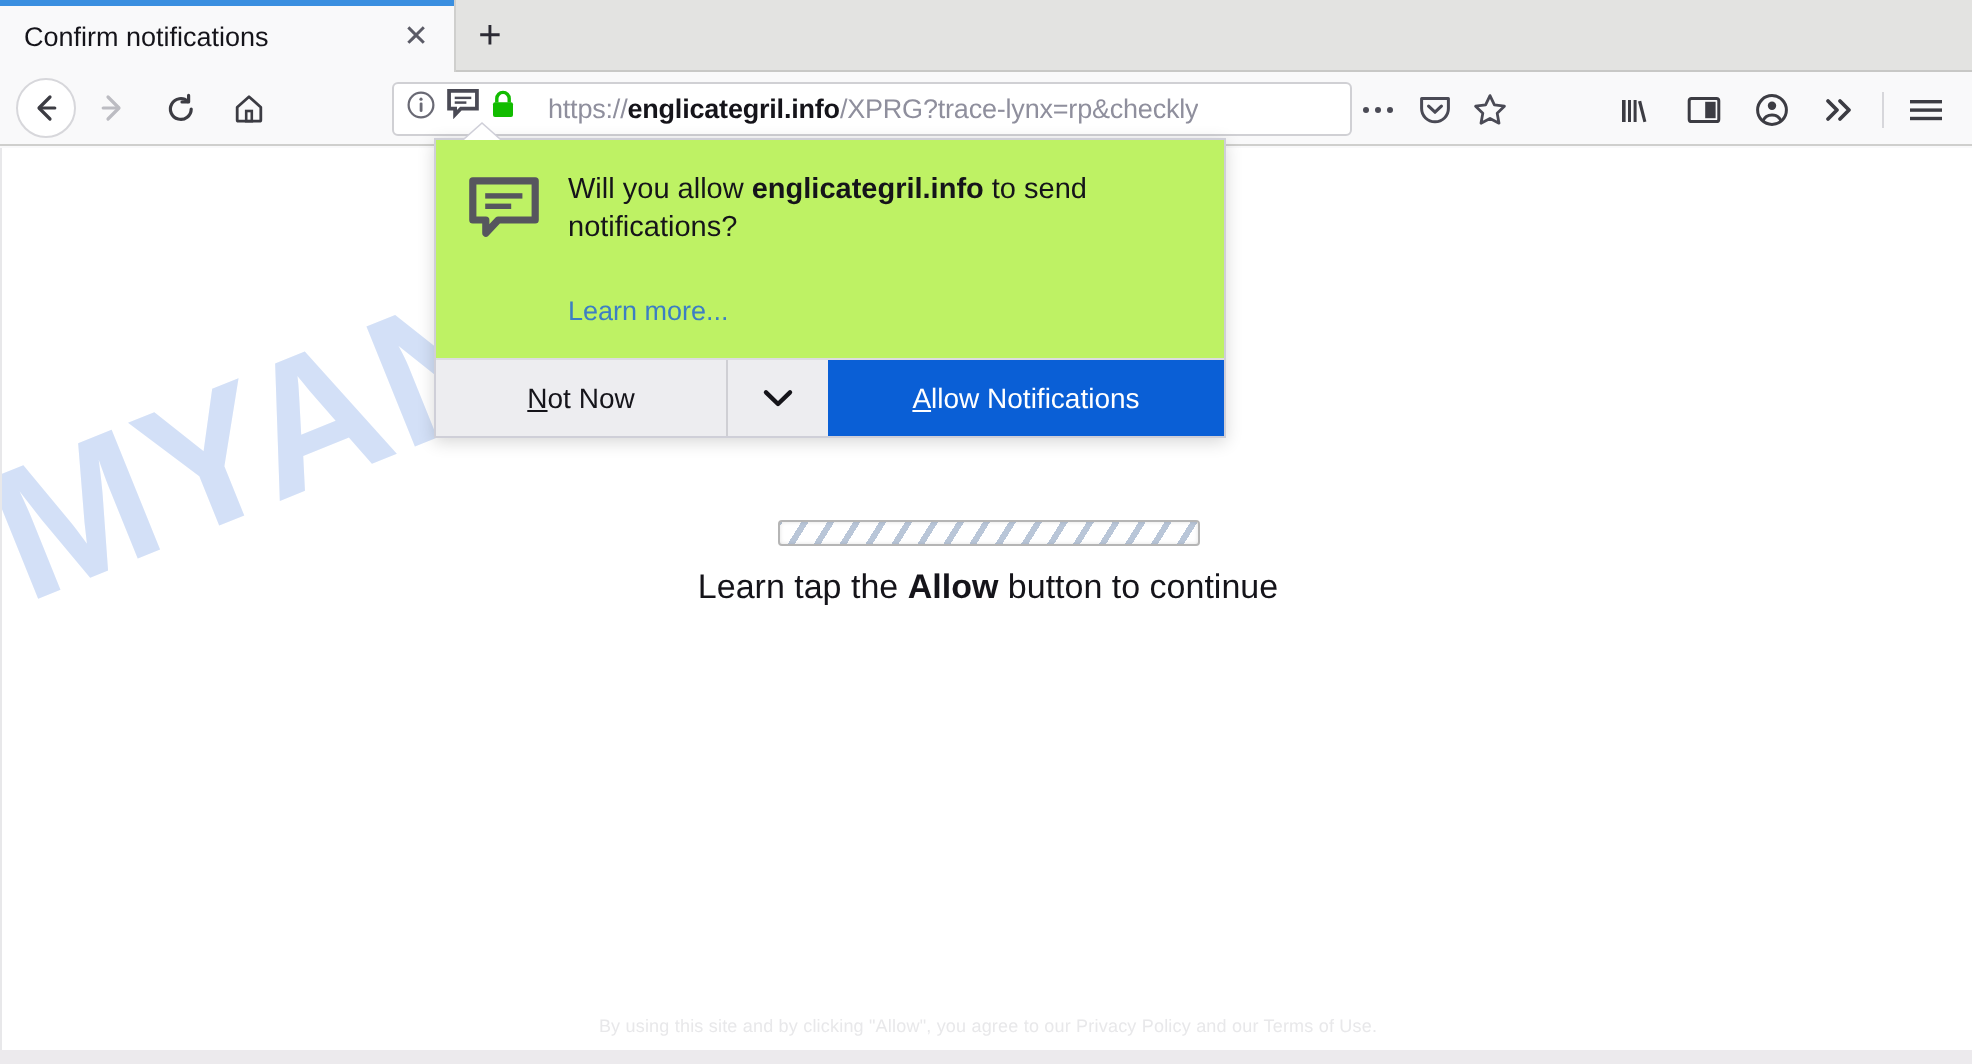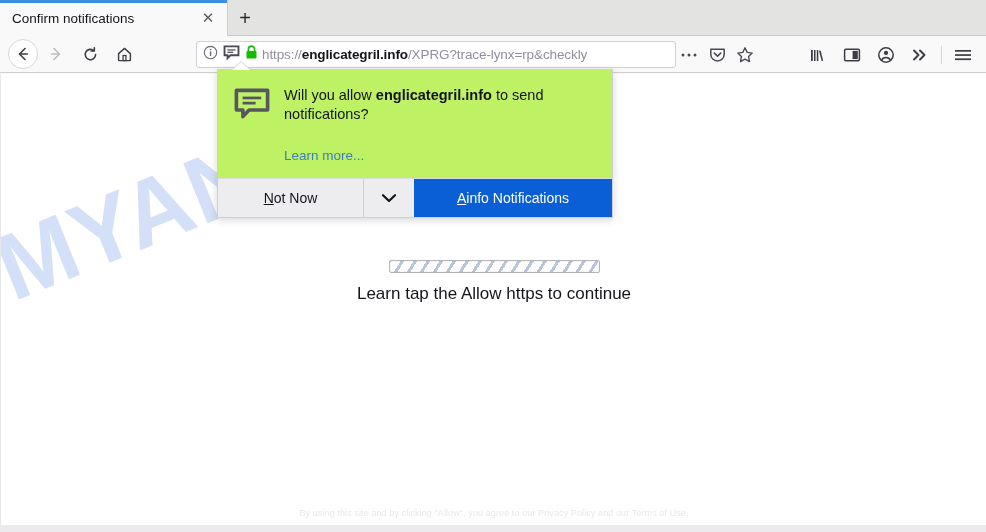--- a/index.html
+++ b/index.html
@@ -66,21 +66,21 @@
     position: absolute; left: 196px; top: 41px;
     width: 480px; height: 27px;
     background: #fff;
     border: 1px solid #d0d0d4;
     border-radius: 3px;
     display: flex; align-items: center;
     overflow: hidden;
   }
   .id-box { display: flex; align-items: center; padding-left: 6px; gap: 5px; }
   .url-text {
-    margin-left: 4px; font-size: 13.5px; color: #8f8f9d;
+    margin-left: 16px; font-size: 13.5px; color: #8f8f9d;
     white-space: nowrap; overflow: hidden;
     letter-spacing: -0.1px;
   }
   .url-text b { color: #15141a; font-weight: 700; }
   .url-text .scheme { color: #8f8f9d; }
 
   .urlbar-right {
     position: absolute; left: 676px; top: 41px; height: 27px;
     display: flex; align-items: center; gap: 2px;
   }
@@ -141,21 +141,21 @@
       #ffffff 9px, #ffffff 11px
     );
     background-color: #fff;
     box-shadow: inset 0 0 2px rgba(0,0,0,0.12);
   }
   .tapline {
     margin-top: 11px;
     font-size: 17px; color: #15141a;
     font-family: "Liberation Sans", sans-serif;
   }
-  .tapline b { font-weight: 400; }
+  .tapline b { font-weight: 700; }
 
   .footer-note {
     position: absolute; left: 0; top: 434px; width: 986px;
     text-align: center;
     font-size: 9px; color: #e8e8ea;
     letter-spacing: 0.1px;
   }
 
   
   .popup {
@@ -333,21 +333,21 @@
         </svg>
     </div>
   </div>
 
   <div class="content">
     <div class="watermark">MYANTISPYWARE.COM</div>
 
     <div class="progress-wrap">
       <div class="progress"></div>
       <div class="tapline">
-        <span>Learn tap the </span><b>Allow</b><span> https to continue</span>
+        <span>Learn tap the </span><b>Allow</b><span> button to continue</span>
       </div>
     </div>
 
     <div class="footer-note">By using this site and by clicking "Allow", you agree to our Privacy Policy and our Terms of Use.</div>
   </div>
 
   <div class="bottombar"></div>
 
   <div class="popup-arrow"></div>
   <div class="popup">
@@ -371,18 +371,18 @@
         <u>N</u>
           <span>ot Now</span>
       </div>
       <div class="btn-chevron">
         <svg width="16" height="11" viewBox="0 0 16 11">
             <path d="M2 2.2L8 8 14 2.2" fill="none" stroke="#15141a" stroke-width="2.2" stroke-linecap="round" stroke-linejoin="round"></path>
           </svg>
       </div>
       <div class="btn-allow">
         <u>A</u>
-          <span>info Notifications</span>
+          <span>llow Notifications</span>
       </div>
     </div>
   </div>
 
 </div>
 
 </body></html>

